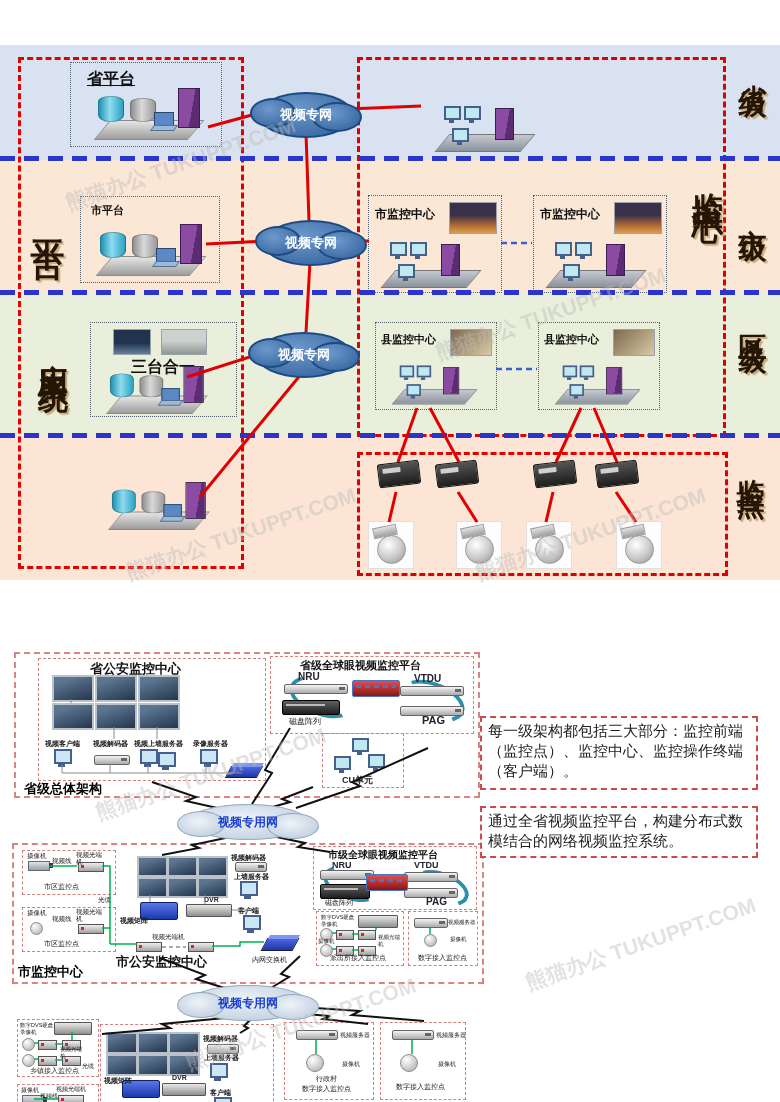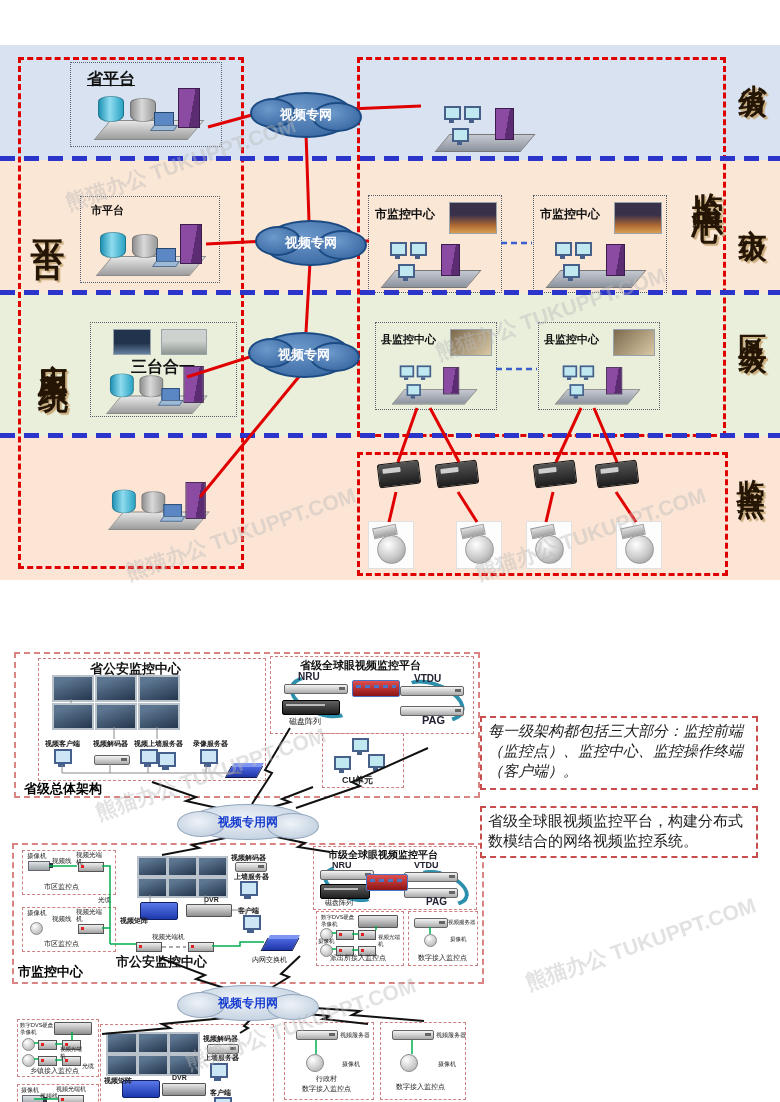--- a/index.html
+++ b/index.html
@@ -414,22 +414,22 @@
   <div class="slabel" style="left:316px;top:1074px;font-size:7px;">行政村</div>
   <div class="slabel" style="left:302px;top:1084px;font-size:7px;">数字接入监控点</div>
 
   <div class="pinkbox2" style="left:380px;top:1022px;width:84px;height:76px;"></div>
   <div class="sbar" style="left:392px;top:1030px;width:40px;"></div>
   <div class="slabel" style="left:436px;top:1031px;font-size:6px;">视频服务器</div>
   <div class="dome-s" style="left:400px;top:1054px;width:16px;height:16px;"></div>
   <div class="slabel" style="left:438px;top:1060px;font-size:6px;">摄像机</div>
   <div class="slabel" style="left:396px;top:1082px;font-size:7px;">数字接入监控点</div>
 
-  <div class="note" style="top:716px;min-height:74px;font-style:italic;">每一级架构都包括三大部分：监控前端（监控点）、监控中心、监控操作终端（客户端）。</div>
-  <div class="note" style="top:806px;min-height:45px;">省级全球眼视频监控平台，构建分布式数模结合的网络视频监控系统。</div>
+  <div class="note" style="top:716px;min-height:74px;">每一级架构都包括三大部分：监控前端（监控点）、监控中心、监控操作终端（客户端）。</div>
+  <div class="note" style="top:806px;min-height:45px;">通过全省视频监控平台，构建分布式数模结合的网络视频监控系统。</div>
 
   <svg class="overlay" width="780" height="1102" viewBox="0 0 780 1102">
     <g stroke="#e00000" stroke-width="3" fill="none">
       <line x1="208" y1="127" x2="263" y2="112"></line>
       <line x1="348" y1="109" x2="421" y2="106"></line>
       <line x1="306" y1="133" x2="309" y2="221"></line>
       <line x1="206" y1="244" x2="268" y2="241"></line>
       <line x1="352" y1="241" x2="369" y2="241"></line>
       <line x1="310" y1="262" x2="306" y2="332"></line>
       <line x1="256" y1="355" x2="187" y2="377"></line>

